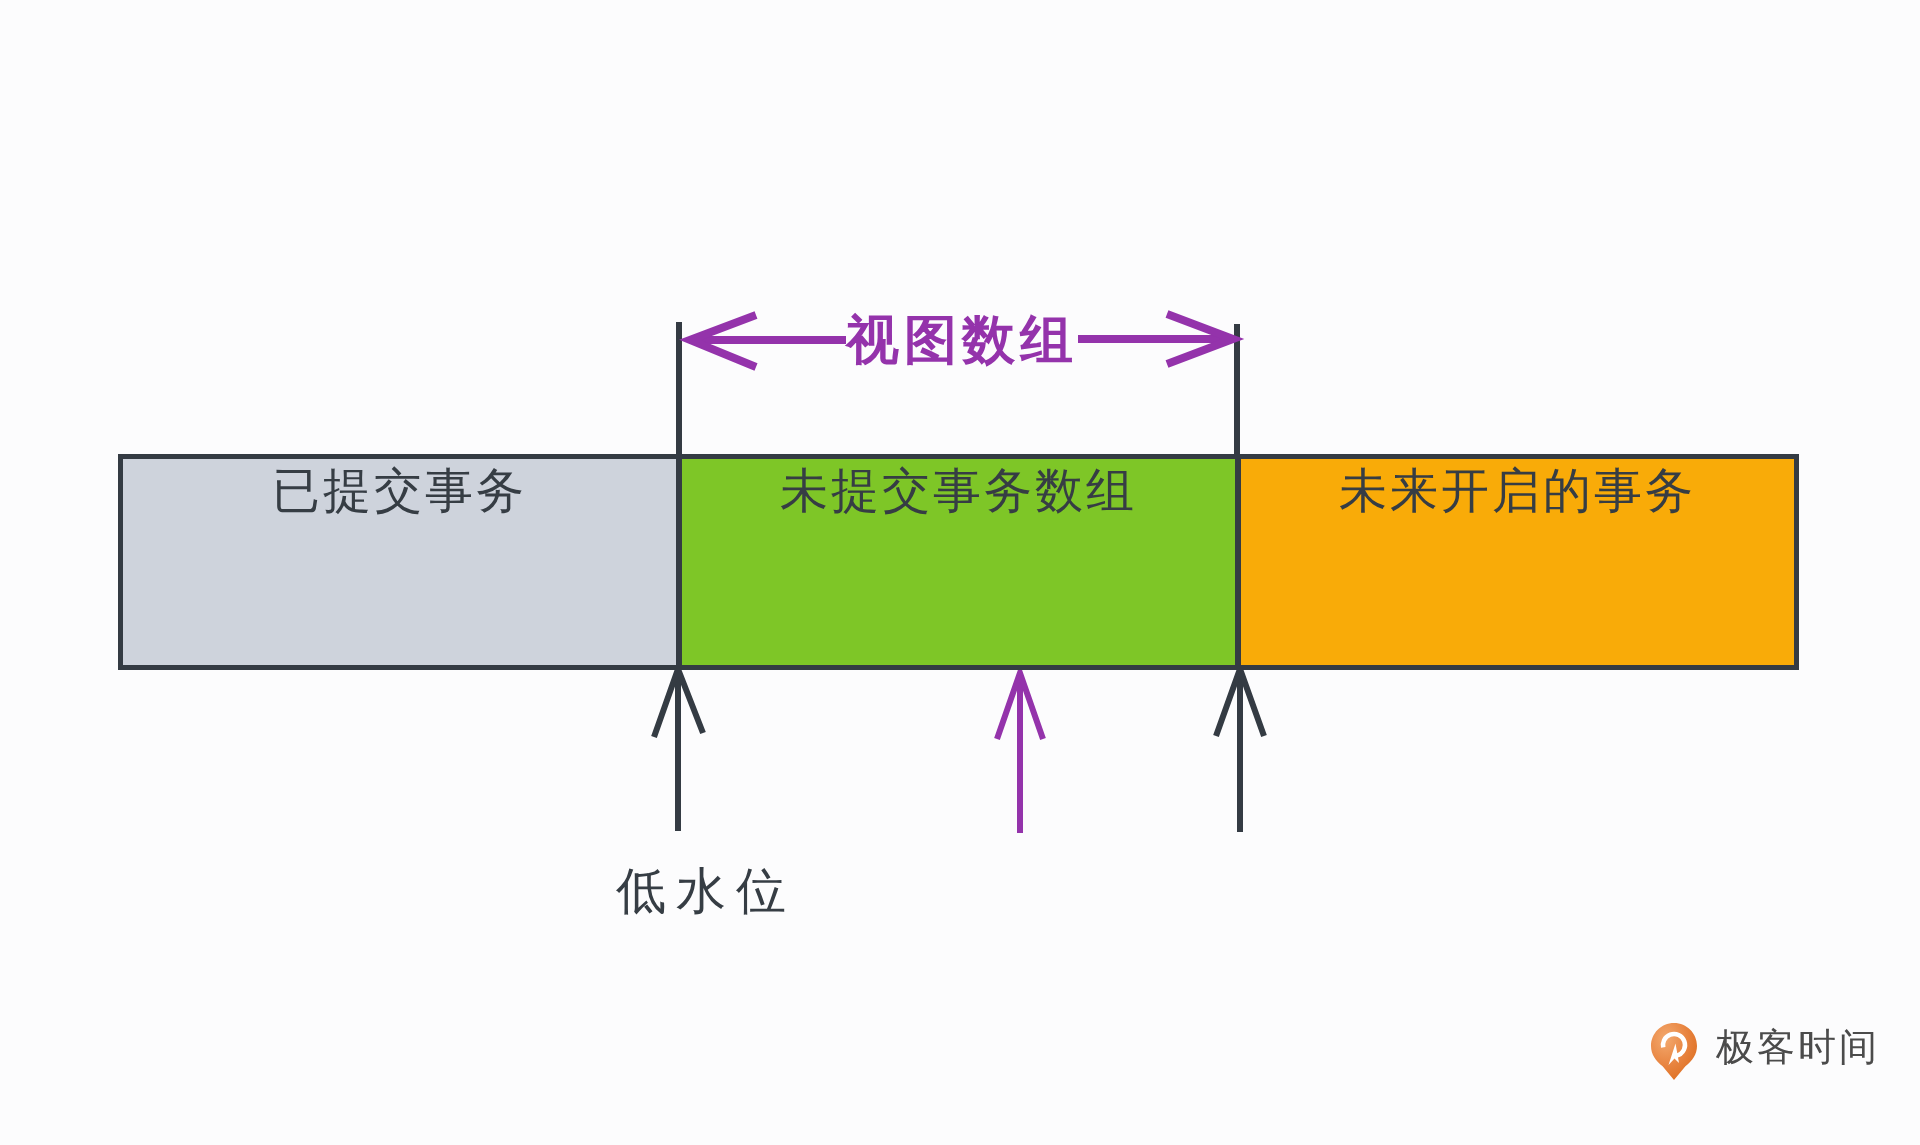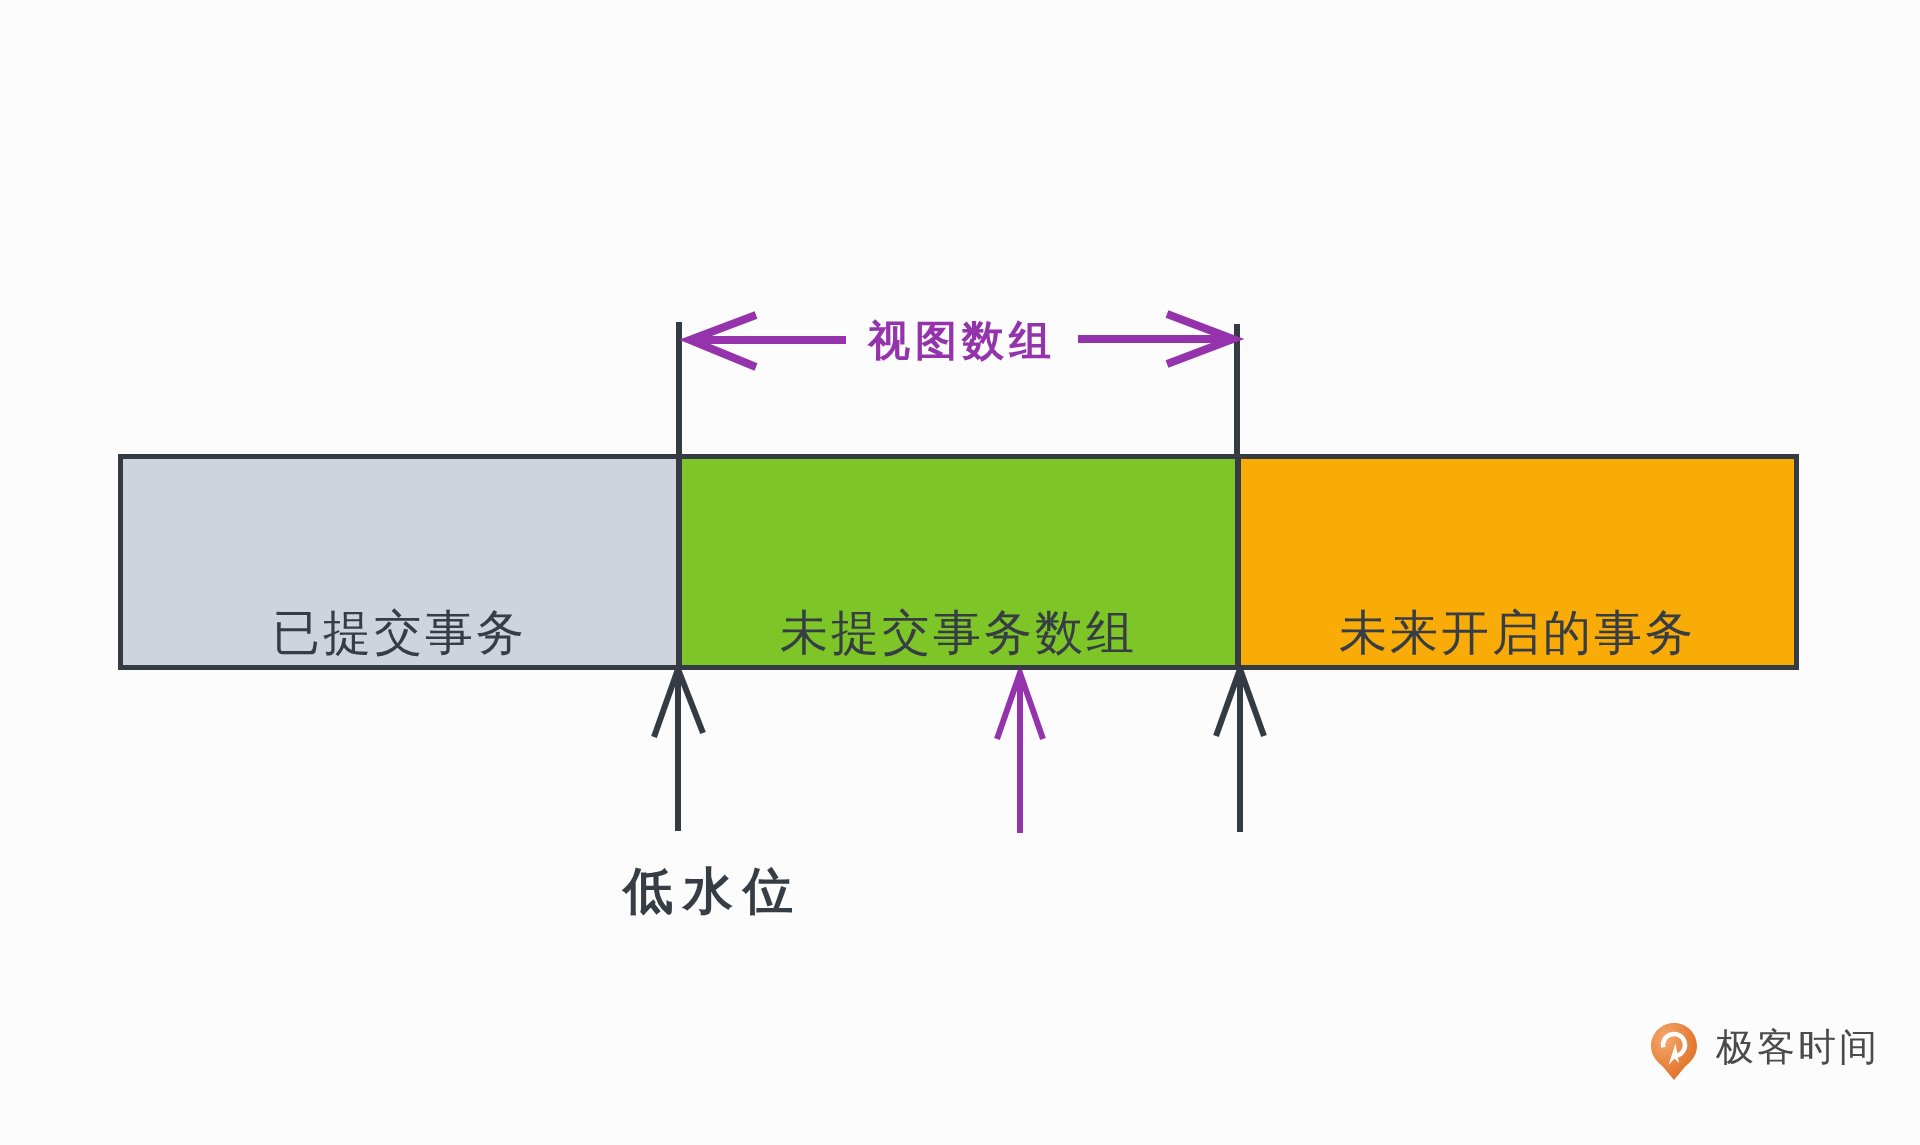--- a/index.html
+++ b/index.html
@@ -24,52 +24,52 @@
   .bar {
     position: absolute;
     left: 118px; top: 454px;
     width: 1681px; height: 216px;
     border: 5px solid #343b43;
     display: flex;
   }
   .segment {
     flex: 1 1 0;
     display: flex;
-    align-items: flex-end;
+    align-items: flex-start;
     justify-content: center;
   }
   .segment + .segment { border-left: 6px solid #343b43; }
   .segment-label {
     font-size: 48px;
     font-weight: 500;
     letter-spacing: 3px;
     color: #363d44;
     white-space: nowrap;
   }
 
   
   .view-array-label {
     position: absolute;
     left: 962px; top: 341px;
     transform: translate(-50%, -50%);
-    font-size: 42px;
+    font-size: 53px;
     font-weight: 700;
     letter-spacing: 5px;
     white-space: nowrap;
   }
 
   
   .marker-label {
     position: absolute;
     top: 858px;
     transform: translateX(-50%);
     font-size: 50px;
     white-space: nowrap;
   }
-  .marker-low  { left: 706px;  font-weight: 700; letter-spacing: 10px; margin-left: 7px; }
+  .marker-low  { left: 706px;  font-weight: 400; letter-spacing: 10px; }
   .marker-cur  { left: 1022px; font-weight: 700; letter-spacing: 2px; }
   .marker-high { left: 1240px; font-weight: 500; letter-spacing: 10px; }
 
   
   .brand {
     position: absolute;
     left: 1650px; top: 1022px;
     display: flex;
     align-items: flex-start;
     gap: 18px;

